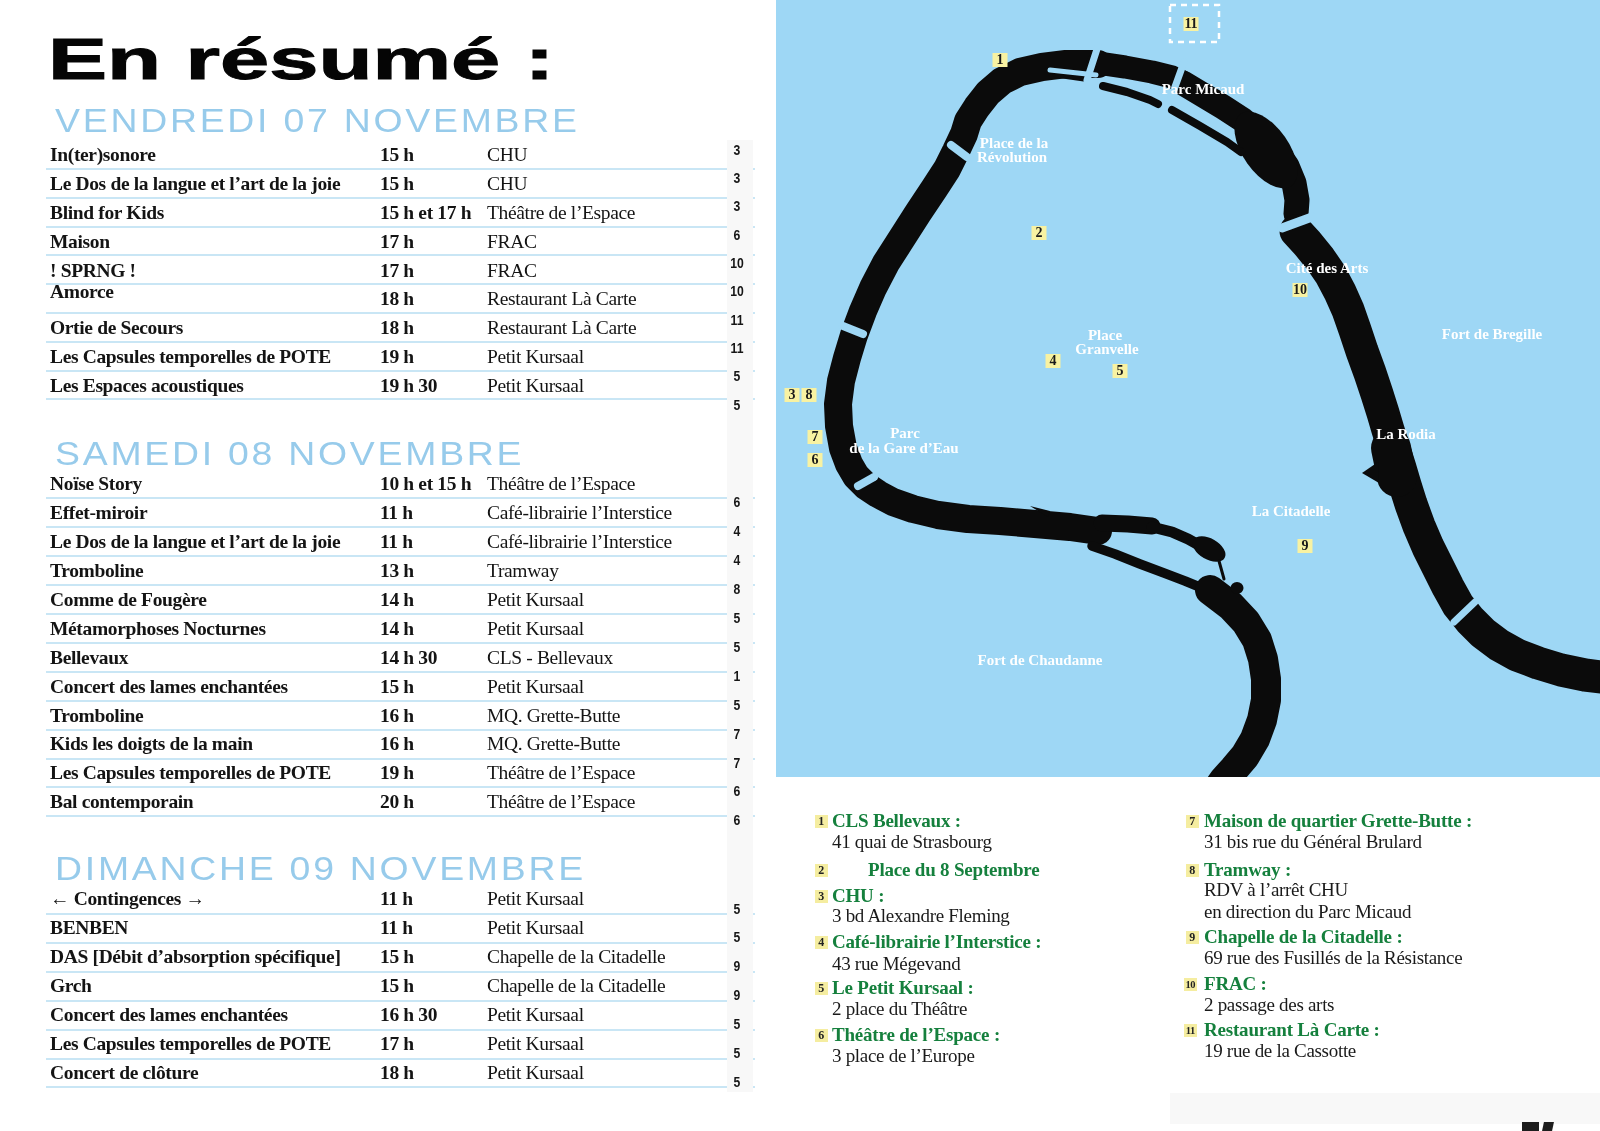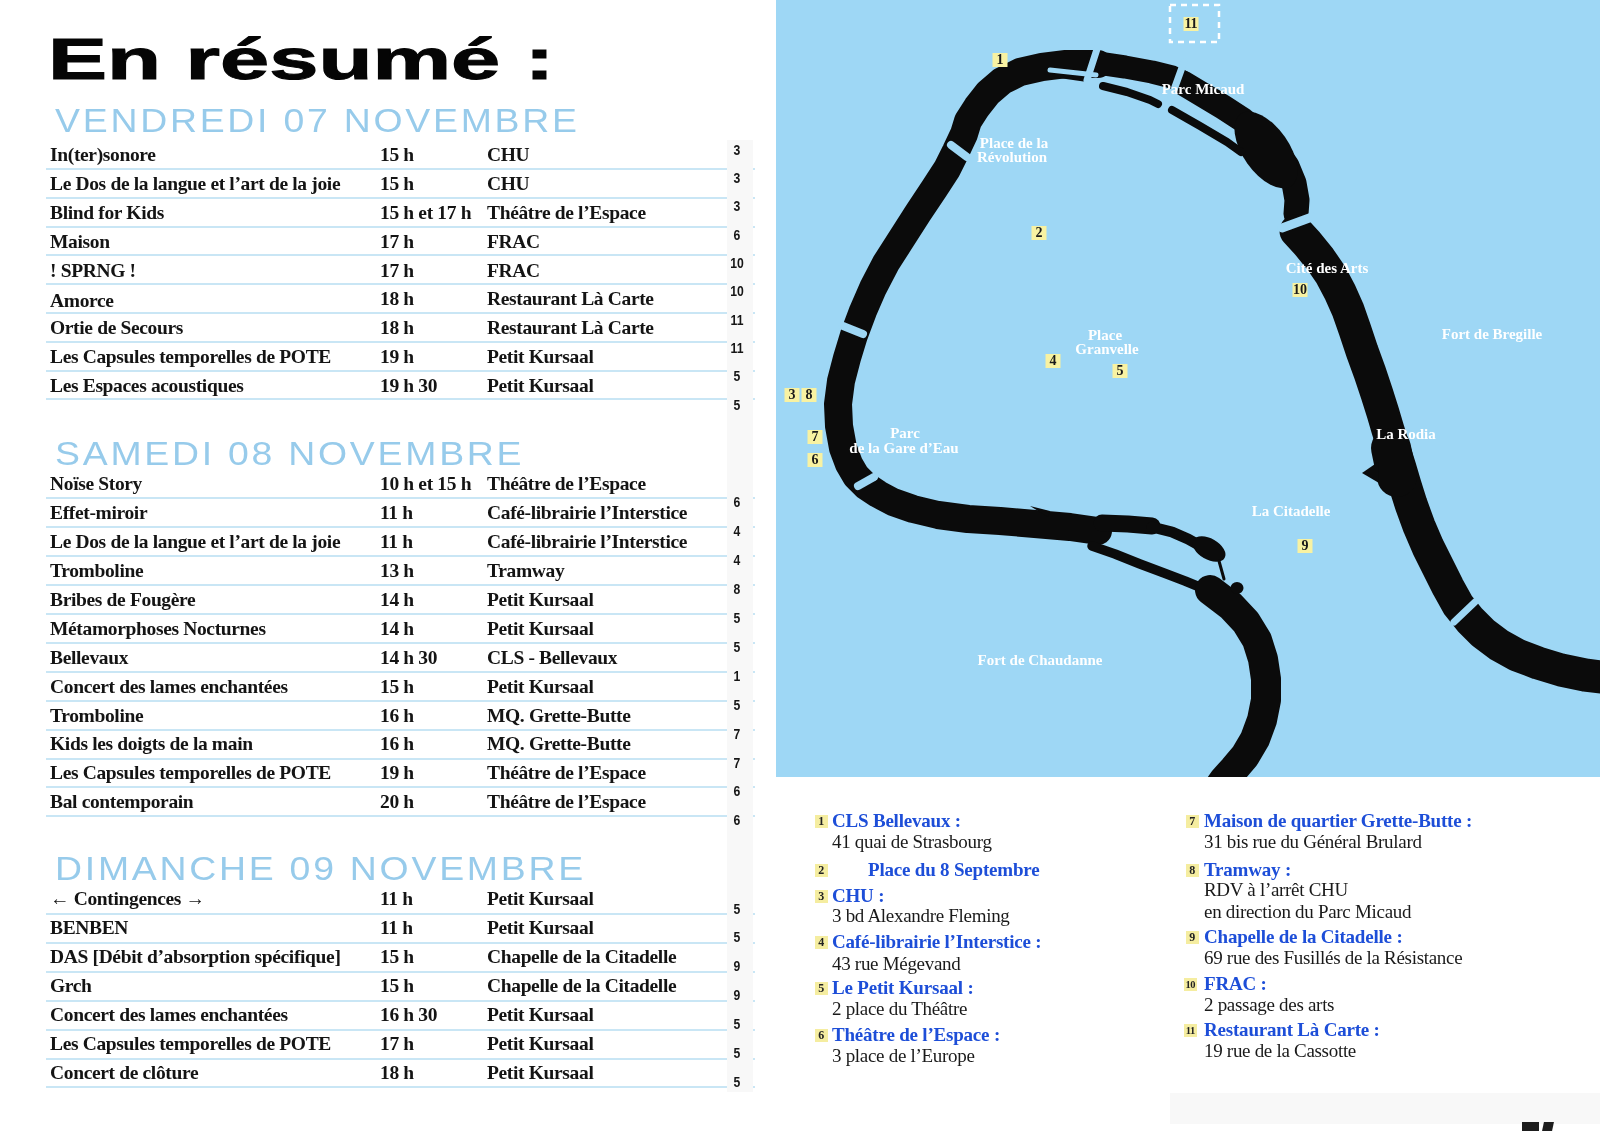--- a/index.html
+++ b/index.html
@@ -1,28 +1,28 @@
 <!DOCTYPE html>
 <html><head>
 <meta charset="utf-8">
 <style>
   html,body{margin:0;padding:0;}
   body{width:1600px;height:1131px;position:relative;background:#ffffff;overflow:hidden;
        font-family:"Liberation Serif", serif;}
   .abs{position:absolute;}
   .rname{position:absolute;left:50px;font-weight:bold;font-size:19.5px;line-height:19.5px;white-space:nowrap;color:#141414;letter-spacing:-0.35px;}
   .rtime{position:absolute;left:380px;font-weight:bold;font-size:19.5px;line-height:19.5px;white-space:nowrap;color:#141414;letter-spacing:-0.35px;}
-  .rvenue{position:absolute;left:487px;font-weight:bold;font-size:19.5px;line-height:19.5px;white-space:nowrap;color:#141414;letter-spacing:-0.35px;}
+  .rvenue{position:absolute;left:487px;font-weight:normal;font-size:19.5px;line-height:19.5px;white-space:nowrap;color:#141414;letter-spacing:-0.35px;}
   .sep{position:absolute;left:46px;width:709px;height:2px;background:#c9e6f5;}
   .num{position:absolute;left:717px;width:40px;text-align:center;font-family:"Liberation Sans",sans-serif;
        font-weight:bold;font-size:14.5px;line-height:18px;height:18px;color:#161616;z-index:2;transform:scaleX(0.84);}
   .day{position:absolute;left:55px;color:#97cbeb;font-family:"Liberation Sans",sans-serif;
        font-size:34px;line-height:34px;letter-spacing:2.5px;transform:scaleX(1.10);
        transform-origin:0 50%;white-space:nowrap;}
-  .ltit{position:absolute;font-weight:bold;font-size:19px;line-height:19px;white-space:nowrap;color:#1d4ed8;letter-spacing:-0.2px;}
+  .ltit{position:absolute;font-weight:bold;font-size:19px;line-height:19px;white-space:nowrap;color:#15803d;letter-spacing:-0.2px;}
   .ladr{position:absolute;font-size:19px;line-height:19px;white-space:nowrap;color:#1a1a1a;letter-spacing:-0.3px;}
   .lbox{position:absolute;width:12.5px;height:13px;background:#f5eda0;text-align:center;
         font-weight:bold;font-size:12px;line-height:13px;color:#222;}
 </style>
 </head>
 <body>
 
 <div class="abs" style="left:48px;top:30px;font-family:'Liberation Sans',sans-serif;font-weight:bold;
      font-size:58px;line-height:58px;color:#050505;-webkit-text-stroke:1px #050505;transform:scaleX(1.525);transform-origin:0 0;
      white-space:nowrap;letter-spacing:0px;">En résumé :</div>
@@ -46,21 +46,21 @@
     <div class="rvenue" style="top:202.9px">Théâtre de l’Espace</div>
 
 <div class="rname" style="top:231.7px">Maison</div>
     <div class="rtime" style="top:231.7px">17&nbsp;h</div>
     <div class="rvenue" style="top:231.7px">FRAC</div>
 
 <div class="rname" style="top:260.5px">! SPRNG !</div>
     <div class="rtime" style="top:260.5px">17&nbsp;h</div>
     <div class="rvenue" style="top:260.5px">FRAC</div>
 
-<div class="rname" style="top:291px">Amorce</div>
+<div class="rname" style="top:282px">Amorce</div>
     <div class="rtime" style="top:289.3px">18&nbsp;h</div>
     <div class="rvenue" style="top:289.3px">Restaurant Là Carte</div>
 
 <div class="rname" style="top:318.1px">Ortie de Secours</div>
     <div class="rtime" style="top:318.1px">18&nbsp;h</div>
     <div class="rvenue" style="top:318.1px">Restaurant Là Carte</div>
 
 <div class="rname" style="top:346.9px">Les Capsules temporelles de POTE</div>
     <div class="rtime" style="top:346.9px">19&nbsp;h</div>
     <div class="rvenue" style="top:346.9px">Petit Kursaal</div>
@@ -104,21 +104,21 @@
     <div class="rvenue" style="top:503.2px">Café-librairie l’Interstice</div>
 
 <div class="rname" style="top:532.1px">Le Dos de la langue et l’art de la joie</div>
     <div class="rtime" style="top:532.1px">11&nbsp;h</div>
     <div class="rvenue" style="top:532.1px">Café-librairie l’Interstice</div>
 
 <div class="rname" style="top:561px">Tromboline</div>
     <div class="rtime" style="top:561px">13&nbsp;h</div>
     <div class="rvenue" style="top:561px">Tramway</div>
 
-<div class="rname" style="top:589.9px">Bribes de Fougère</div>
+<div class="rname" style="top:589.9px">Comme de Fougère</div>
     <div class="rtime" style="top:589.9px">14&nbsp;h</div>
     <div class="rvenue" style="top:589.9px">Petit Kursaal</div>
 
 <div class="rname" style="top:618.8px">Métamorphoses Nocturnes</div>
     <div class="rtime" style="top:618.8px">14&nbsp;h</div>
     <div class="rvenue" style="top:618.8px">Petit Kursaal</div>
 
 <div class="rname" style="top:647.7px">Bellevaux</div>
     <div class="rtime" style="top:647.7px">14&nbsp;h&nbsp;30</div>
     <div class="rvenue" style="top:647.7px">CLS - Bellevaux</div>

